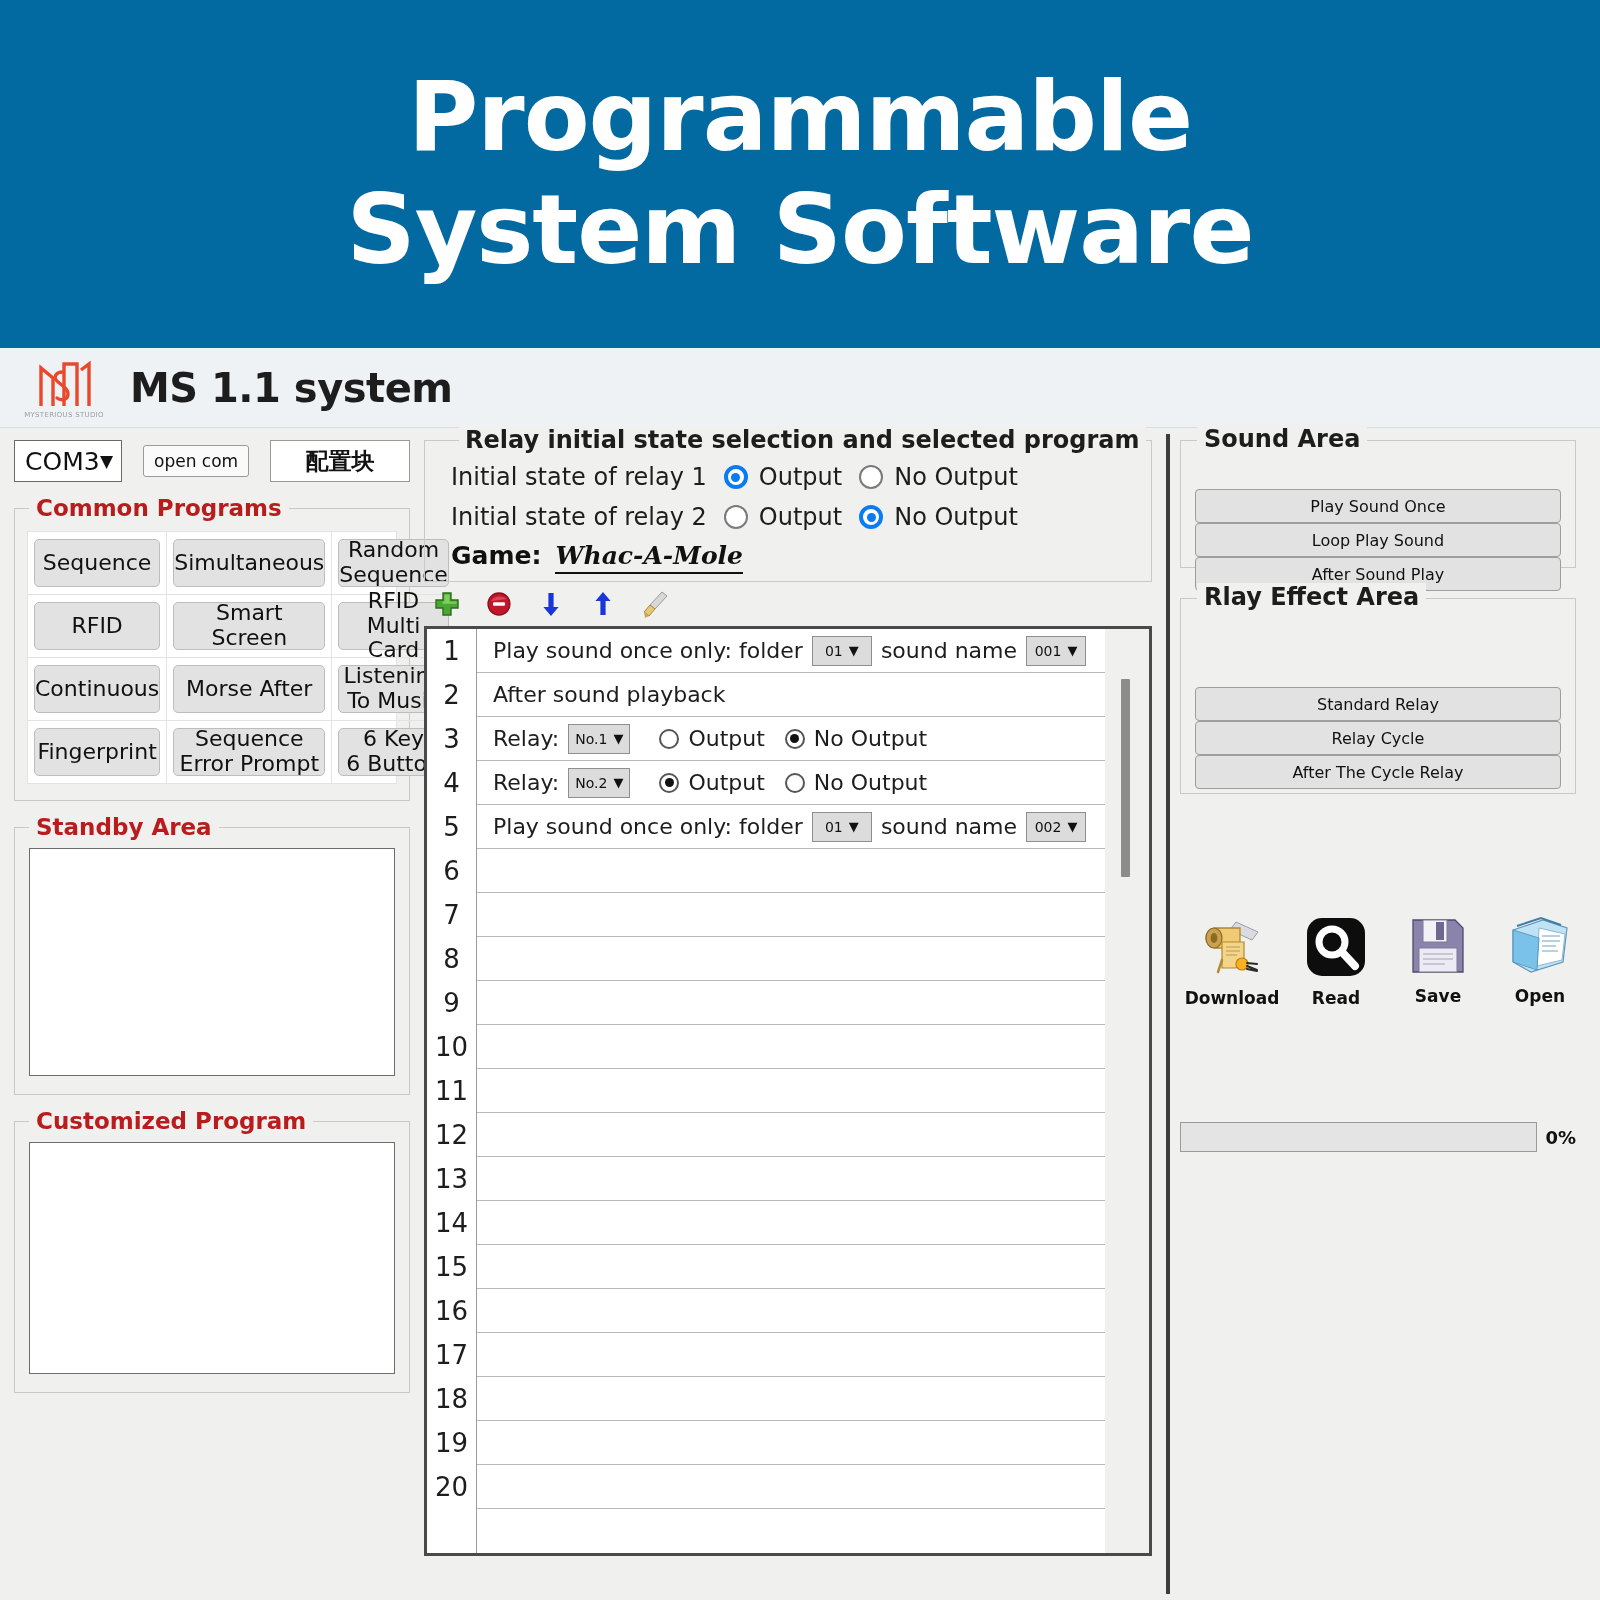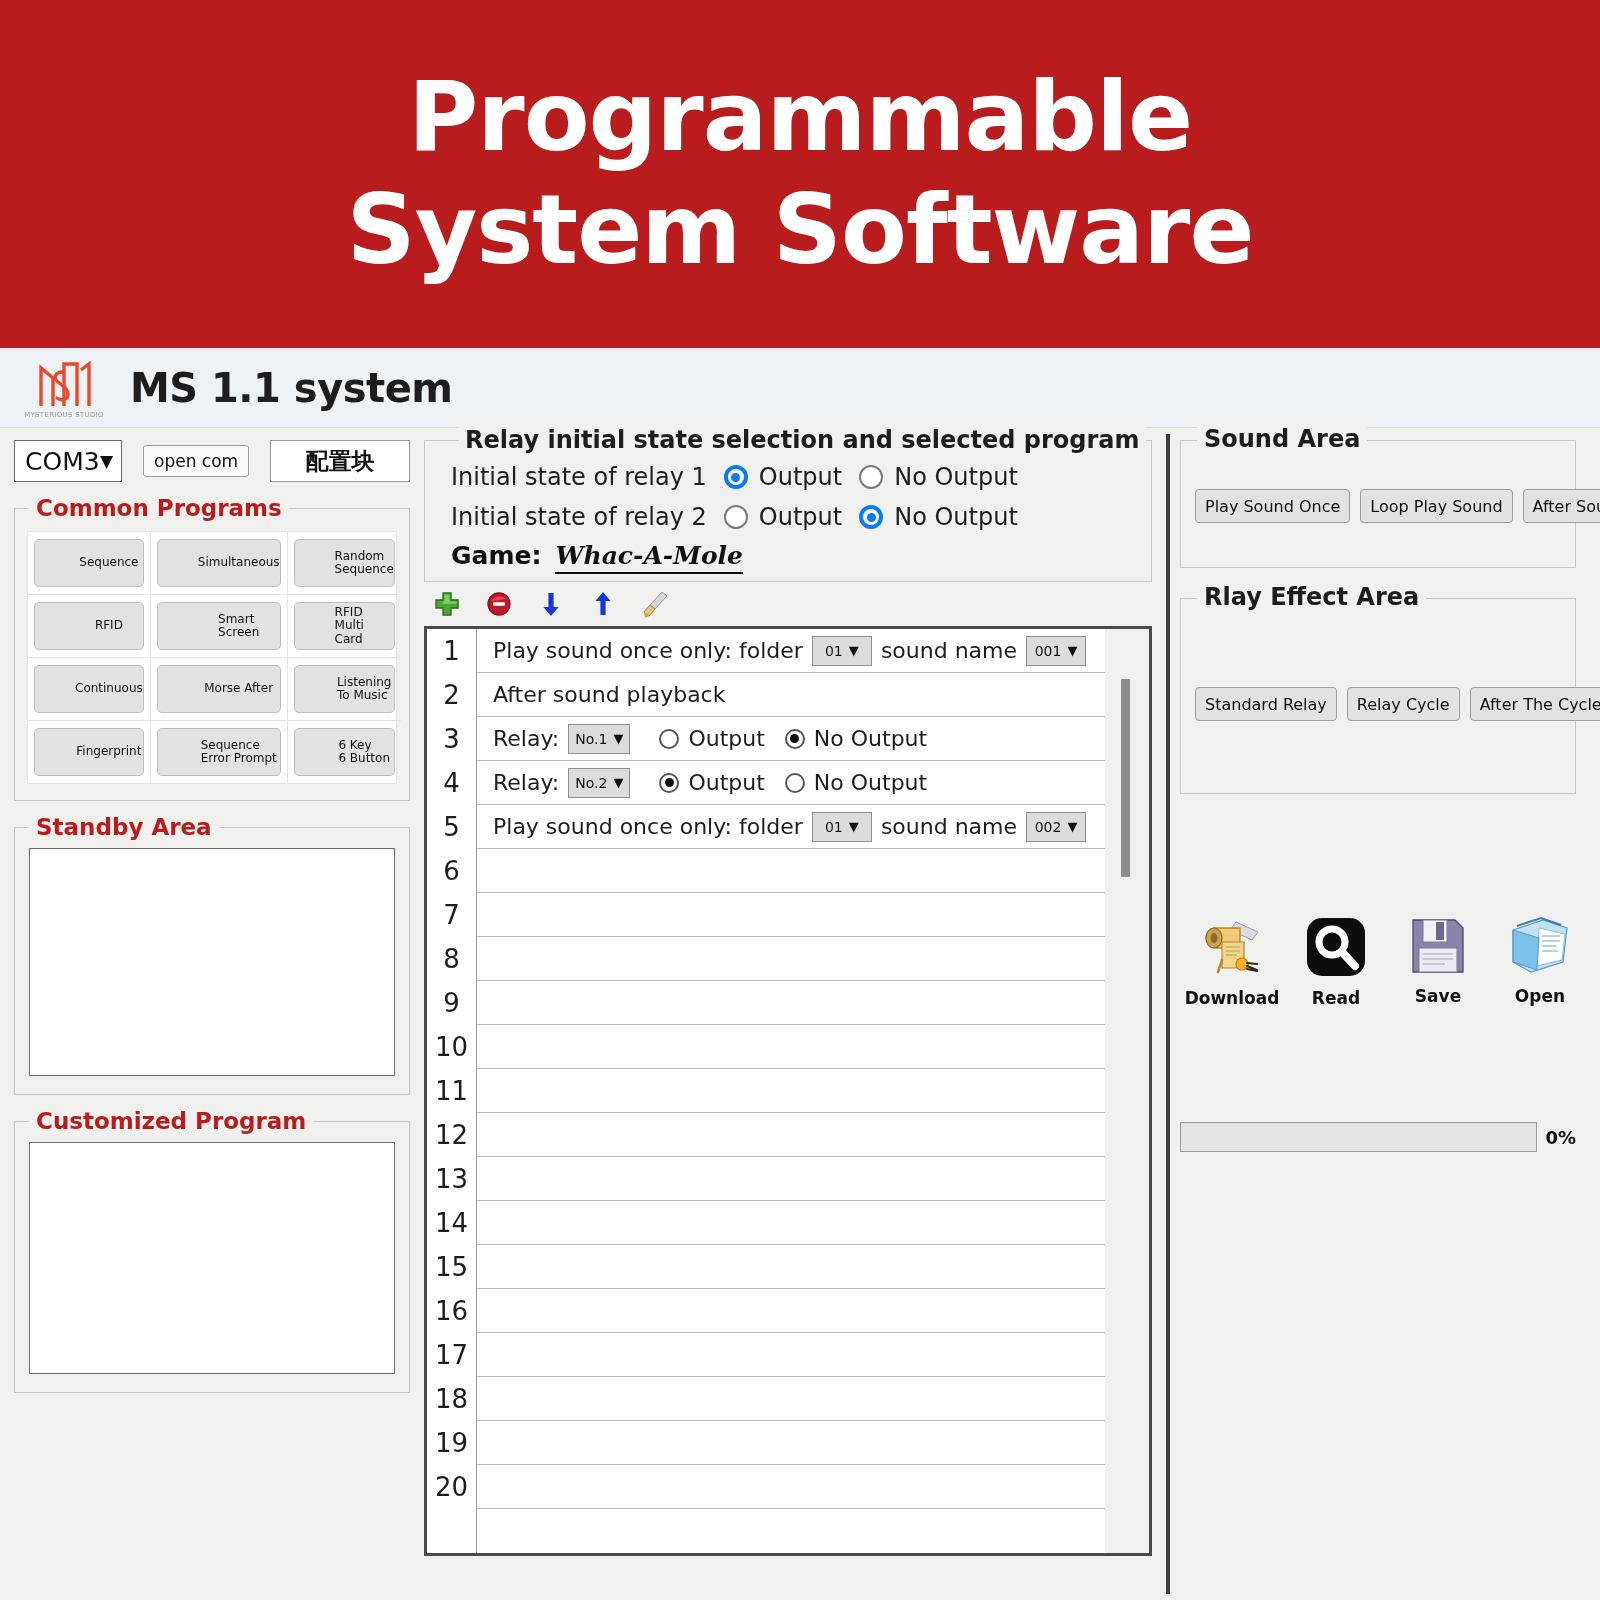--- a/index.html
+++ b/index.html
@@ -8,21 +8,21 @@
     width: 1600px; height: 1600px;
     background: #f0f0ef;
     font-family: "Liberation Sans", sans-serif;
     overflow: hidden;
   }
   #root { position: relative; width: 1600px; height: 1600px; }
 
   
   .banner {
     position: absolute; left: 0; top: 0; width: 1600px; height: 348px;
-    background: #b91c1c;
+    background: #0369a1;
     display: flex; flex-direction: column;
     align-items: center; justify-content: center;
   }
   .banner-line {
     color: #ffffff;
     font-family: "DejaVu Sans", sans-serif;
     font-weight: bold;
     font-size: 96px;
     line-height: 1.18;
     letter-spacing: -1px;
@@ -93,24 +93,23 @@
   }
   .prog-cell {
     border-right: 1px solid #e3e3e3; border-bottom: 1px solid #e3e3e3;
     padding: 7px 6px; display: flex; align-items: center; justify-content: center;
   }
   .prog-cell:nth-child(3n) { border-right: none; }
   .prog-cell:nth-child(n+10) { border-bottom: none; }
   .prog-btn {
     width: 100%; height: 48px; background: #e2e2e2;
     border: 1px solid #bdbdbd; border-radius: 5px;
-    display: flex; align-items: center; justify-content: center; 
-    font-size: 12px; color: #111; line-height: 1.12;
-    font-family: "DejaVu Sans", sans-serif;
-    padding-left: 40px;
+    display: flex; align-items: center; justify-content: center; text-align: center;
+    font-size: 22px; color: #111; line-height: 1.12;
+    font-family: "DejaVu Sans", sans-serif;
   }
 
   .whitebox { background: #fff; border: 1px solid #6d6d6d; margin: 20px 14px 18px 14px; }
   .box-custom { height: 232px; }
   .box-standby { height: 228px; }
 
   
   .center-col { position: absolute; left: 424px; top: 92px; width: 728px; }
 
   .relay-group { position: relative; border: 1px solid #c9c9c9; height: 142px; }
@@ -184,21 +183,21 @@
   .right-col { position: absolute; left: 1180px; top: 92px; width: 396px; }
 
   .rgroup { position: relative; border: 1px solid #c9c9c9; }
   .rgroup > .legend {
     position: absolute; top: -16px; left: 16px; padding: 0 7px; background: #f0f0ef;
     font-size: 24px; font-weight: bold; color: #1d1d1d; font-family: "DejaVu Sans", sans-serif;
   }
   .g-sound { height: 128px; }
   .g-relay { height: 196px; margin-top: 30px; }
   .g-sys   { height: 142px; margin-top: 30px; }
-  .rbtn-row { display: flex; gap: 10px; padding: 0 14px; }
+  .rbtn-row { display: flex; padding: 0 14px; flex-direction: column; }
   .rbtn {
     height: 34px; padding: 0 9px; background: #e2e2e2; border: 1px solid #9e9e9e; border-radius: 4px;
     display: inline-flex; align-items: center; justify-content: center;
     font-size: 16px; color: #111; white-space: nowrap; font-family: "DejaVu Sans", sans-serif;
   }
   .g-sound .rbtn-row { margin-top: 48px; }
   .g-relay .rbtn-row { margin-top: 88px; }
   .g-sys .rbtn-row   { margin-top: 60px; }
   .g-sys .rbtn { min-width: 80px; }
 

